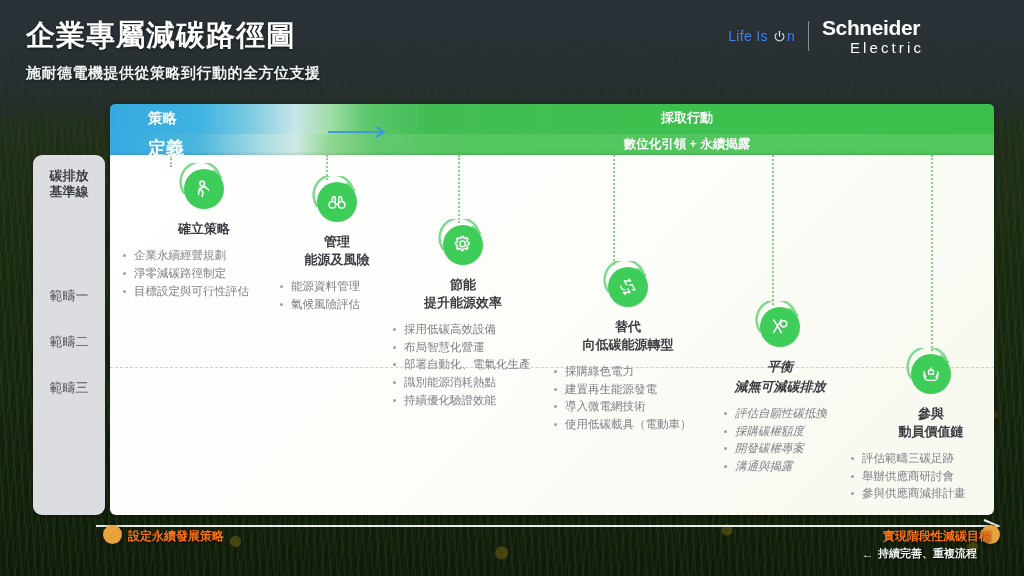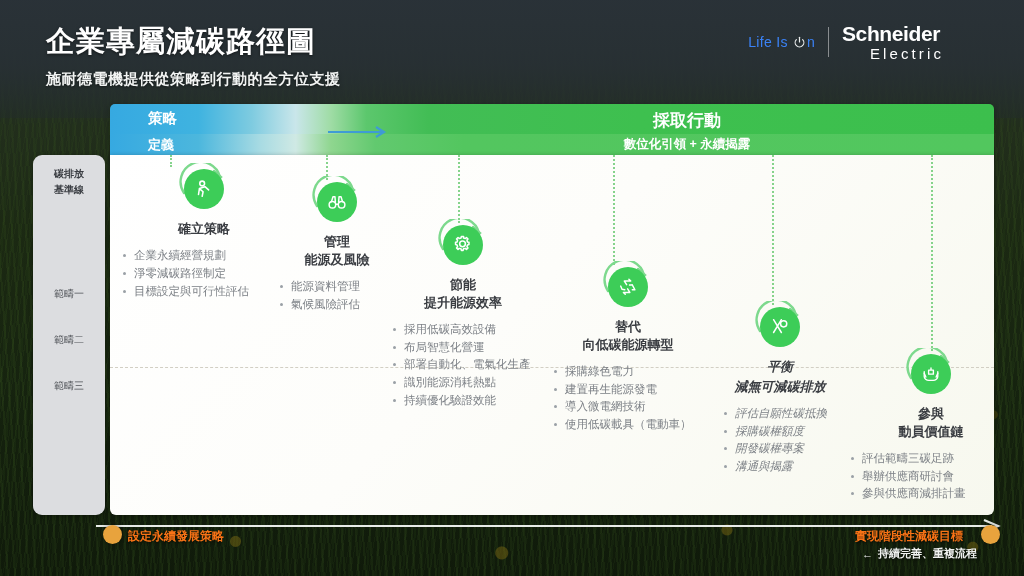--- a/index.html
+++ b/index.html
@@ -41,21 +41,21 @@
       linear-gradient(180deg, rgba(36,44,50,0.90) 0%, rgba(34,42,46,0.80) 12%,
                       rgba(26,36,24,0.52) 22%, rgba(14,24,10,0.40) 40%,
                       rgba(10,20,8,0.34) 68%, rgba(8,16,6,0.46) 100%);
   }
   .bg-topfade {
     position: absolute; left:0; right:0; top:0; height:118px;
     background: linear-gradient(180deg, rgba(42,50,56,0.93) 0%, rgba(40,48,52,0.86) 55%, rgba(34,44,40,0.55) 100%);
   }
 
   
-  .header { position: absolute; left: 0; top: 6px; width: 944px; height: 100px; margin-left: 20px; }
+  .header { position: absolute; left: 0; top: 0; width: 944px; height: 100px; }
   .title {
     position: absolute; left: 26px; top: 16px;
     font-size: 29px; font-weight: bold; color: #ffffff; letter-spacing: 1px;
     text-shadow: 0 1px 3px rgba(0,0,0,0.55);
   }
   .subtitle {
     position: absolute; left: 26px; top: 64px;
     font-size: 15px; font-weight: bold; color: #f2f4f3; letter-spacing: 0.5px;
     text-shadow: 0 1px 3px rgba(0,0,0,0.55);
   }
@@ -66,21 +66,21 @@
   .se-name { font-size: 21px; font-weight: bold; color: #ffffff; letter-spacing: -0.4px; line-height: 1; }
   .se-sub { font-size: 15px; color: #ffffff; letter-spacing: 3.1px; line-height: 1; margin-top: 2px; margin-left: 28px; }
 
   
   .scope-panel {
     position: absolute; left: 33px; top: 155px; width: 72px; height: 360px;
     background: #dcdde0; border-radius: 9px;
     box-shadow: 0 1px 4px rgba(0,0,0,0.35);
   }
   .scope-label { position: absolute; left: 0; width: 72px; text-align: center;
-    font-size: 10px; color: #4f5257; line-height: 1.35; }
+    font-size: 13px; color: #4f5257; line-height: 1.35; }
   .scope-label.bold { font-weight: bold; color: #3b3e43; }
 
   
   .board {
     position: absolute; left: 110px; top: 155px; width: 884px; height: 360px;
     background: linear-gradient(135deg, #ffffff 0%, #fdfdfa 45%, #f7f8ee 100%);
     border-radius: 0 0 6px 6px;
     box-shadow: 0 1px 5px rgba(0,0,0,0.30);
   }
   .board-dashline {
@@ -99,26 +99,26 @@
   .phasebar-bot {
     position: absolute; left: 0; top: 30px; width: 884px; height: 21px;
     background: linear-gradient(90deg, #36a9e1 0%, #4cb7dd 10%, #a8dbe3 17%, #cfe9e4 21%,
                 #8fd68f 25%, #62c96f 30%, #53c65f 40%, #52c75e 100%);
   }
   .phase-strategy-title {
     position: absolute; left: 38px; top: 5px; font-size: 14.5px; font-weight: bold;
     color: #ffffff; z-index: 4;
   }
   .phase-strategy-sub {
-    position: absolute; left: 38px; top: 32px; font-size: 13px; font-weight: bold;
+    position: absolute; left: 38px; top: 32px; font-size: 18px; font-weight: bold;
     color: #ffffff; z-index: 4;
   }
   .phase-action-title {
     position: absolute; left: 0; right: 0; top: 5px; text-align: center;
-    font-size: 17px; font-weight: bold; color: #ffffff; z-index: 4;
+    font-size: 13px; font-weight: bold; color: #ffffff; z-index: 4;
     padding-left: 270px;
   }
   .phase-action-sub {
     position: absolute; left: 0; right: 0; top: 32px; text-align: center;
     font-size: 12.5px; font-weight: bold; color: #ffffff; z-index: 4;
     padding-left: 270px;
   }
   .phase-arrow { position: absolute; left: 218px; top: 22px; width: 62px; height: 12px; z-index: 5; }
 
   
@@ -155,21 +155,21 @@
     position: absolute; top: 525px; width: 19px; height: 19px; border-radius: 50%;
     background: #e8a33d; box-shadow: 0 0 5px rgba(0,0,0,0.4);
   }
   .tl-dot.left { left: 103px; }
   .tl-dot.right { left: 981px; }
   .tl-label {
     position: absolute; top: 528px; font-size: 12px; font-weight: bold; color: #f97316;
     text-shadow: 0 1px 3px rgba(0,0,0,0.75);
   }
   .tl-label.left { left: 128px; }
-  .tl-label.right { left: 855px; }
+  .tl-label.right { left: 883px; }
   .tl-loop {
     position: absolute; top: 546px; left: 862px; font-size: 11px; font-weight: bold;
     color: #f0f2f0; text-shadow: 0 1px 3px rgba(0,0,0,0.8);
     display: flex; align-items: center; gap: 5px;
   }
 </style>
 </head>
 <body>
 
 <div id="stage">

